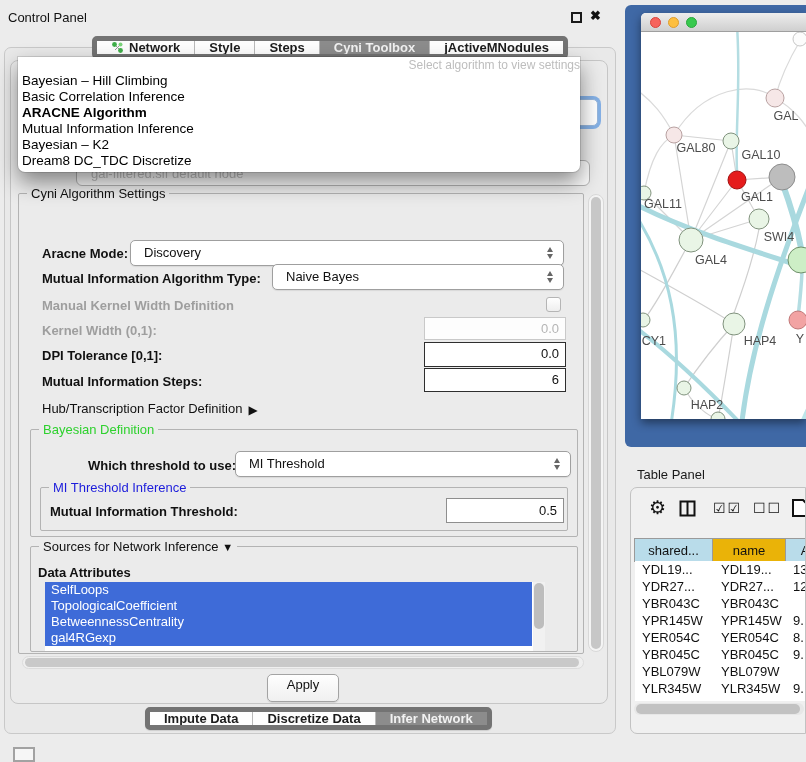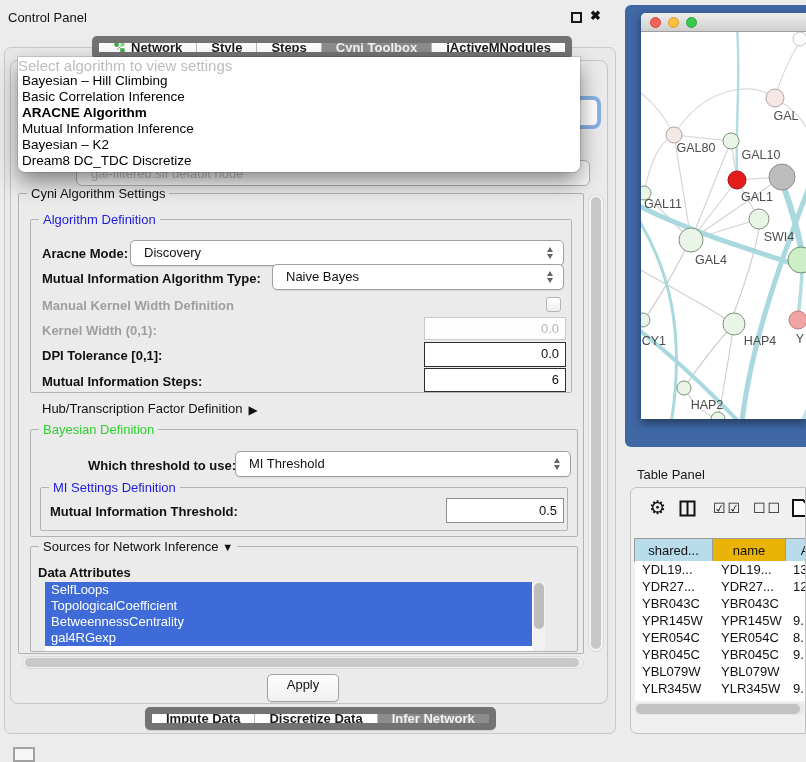--- a/index.html
+++ b/index.html
@@ -7,30 +7,30 @@
   .page { position:relative; width:806px; height:762px; background:#ececec; overflow:hidden; }
 
   
   .cp-title { position:absolute; left:8px; top:10px; font-size:13px; color:#111; }
   .float-btn { position:absolute; left:571px; top:12px; width:11px; height:11px; border:2px solid #1a1a1a; background:transparent; }
   .close-btn { position:absolute; left:590px; top:8px; font-size:13px; font-weight:bold; color:#111; cursor:default; }
   .cp-body { position:absolute; left:4px; top:47px; width:612px; height:687px; background:#e9e9e9; border:1px solid #c9c9c9; border-radius:7px; }
   .form-panel { position:absolute; left:10px; top:60px; width:598px; height:644px; background:#ebebeb; border:1px solid #c6c6c6; border-radius:8px; }
 
   
-  .segbar { position:absolute; display:flex; height:23px; background:#1d4ed8; border:7px solid #737373; border-radius:5px; overflow:hidden; z-index:20; box-shadow:0 1px 1px rgba(0,0,0,.12); }
+  .segbar { position:absolute; display:flex; height:23px; background:#1d4ed8; border:5px solid #737373; border-radius:5px; overflow:hidden; z-index:20; box-shadow:0 1px 1px rgba(0,0,0,.12); }
   #top-tabs { left:92px; top:36px; }
   #bottom-tabs { left:145px; top:707px; }
   .seg { display:flex; align-items:center; gap:5px; padding:0 14px; line-height:21px; font-weight:600; color:#1c1c1c; border-left:1px solid #b9b9b9; background:#fdfdfd; white-space:nowrap; }
   .seg:first-child { border-left:none; }
   .seg.sel { background:#8c8c8c; color:#f2f2f2; }
 
   
   .algo-overlay { position:absolute; left:18px; top:57px; width:562px; background:#fff; border-radius:0 0 7px 7px; box-shadow:0 10px 22px rgba(0,0,0,.45), 0 0 0 1px rgba(0,0,0,.12); padding-bottom:3px; z-index:50; }
-  .algo-hint { text-align:left; color:#bdbdbd; font-size:15px; height:15px; line-height:15px; margin-top:1px; }
+  .algo-hint { text-align:right; color:#bdbdbd; font-size:12px; height:15px; line-height:15px; margin-top:1px; }
   .algo-item { padding-left:4px; height:16px; line-height:16px; font-size:13.5px; color:#000; white-space:nowrap; }
   .algo-item.bold { font-weight:bold; }
 
   
   .combo-focus { position:absolute; left:76px; top:99px; width:522px; height:27px; border-radius:5px; background:#fff; border:1px solid #97b7dd; box-shadow:0 0 0 3px #85b1e6; z-index:10; }
   .hidden-combo { position:absolute; left:76px; top:160px; width:514px; height:26px; border-radius:6px; background:#fafafa; border:1px solid #b2b2b2; z-index:10; color:#bdbdbd; padding-left:14px; line-height:26px; overflow:hidden; white-space:nowrap; }
 
   
   .group { position:absolute; border:1px solid #b3b3b3; border-radius:2px; }
   .legend { position:absolute; top:-8px; left:8px; background:#ebebeb; padding:0 4px; font-size:13px; white-space:nowrap; }
@@ -147,23 +147,20 @@
         <div class="algo-item">Mutual Information Inference</div>
         <div class="algo-item">Bayesian – K2</div>
         <div class="algo-item">Dream8 DC_TDC Discretize</div>
       </div>
   </div>
 
   <div class="group" style="left:18px;top:193px;width:566px;height:461px;">
     <span class="legend">Cyni Algorithm Settings</span>
   </div>
 
-  <div class="group" style="left:30px;top:219px;width:542px;height:174px;">
-    <span class="legend blue">Algorithm Definition</span>
-  </div>
   <div class="lbl" style="left:42px;top:246px;">Aracne Mode:</div>
   <div class="combo" style="left:130px;top:240px;width:434px;height:26px;">
     <span>Discovery</span>
     <span class="spin"></span>
   </div>
   <div class="lbl" style="left:42px;top:271px;">Mutual Information Algorithm Type:</div>
   <div class="combo" style="left:272px;top:264px;width:292px;height:26px;">
     <span>Naive Bayes</span>
     <span class="spin"></span>
   </div>
@@ -182,21 +179,21 @@
 
   <div class="group" style="left:30px;top:429px;width:548px;height:108px;">
     <span class="legend green">Bayesian Definition</span>
   </div>
   <div class="lbl" style="left:88px;top:458px;">Which threshold to use:</div>
   <div class="combo" style="left:235px;top:451px;width:336px;height:26px;">
     <span>MI Threshold</span>
     <span class="spin"></span>
   </div>
   <div class="group" style="left:40px;top:487px;width:528px;height:44px;">
-    <span class="legend blue">MI Settings Definition</span>
+    <span class="legend blue">MI Threshold Inference</span>
   </div>
   <div class="lbl" style="left:50px;top:504px;">Mutual Information Threshold:</div>
   <div class="field norm" style="left:446px;top:498px;width:118px;height:25px;line-height:23px;">0.5</div>
 
   <div class="group" style="left:30px;top:546px;width:548px;height:106px;">
     <span class="legend"><span>Sources for Network Inference</span> <span class="tri-down">▼</span></span>
   </div>
   <div class="lbl" style="left:38px;top:565px;">Data Attributes</div>
   <div class="attr-list">
     <div id="attr-items">

